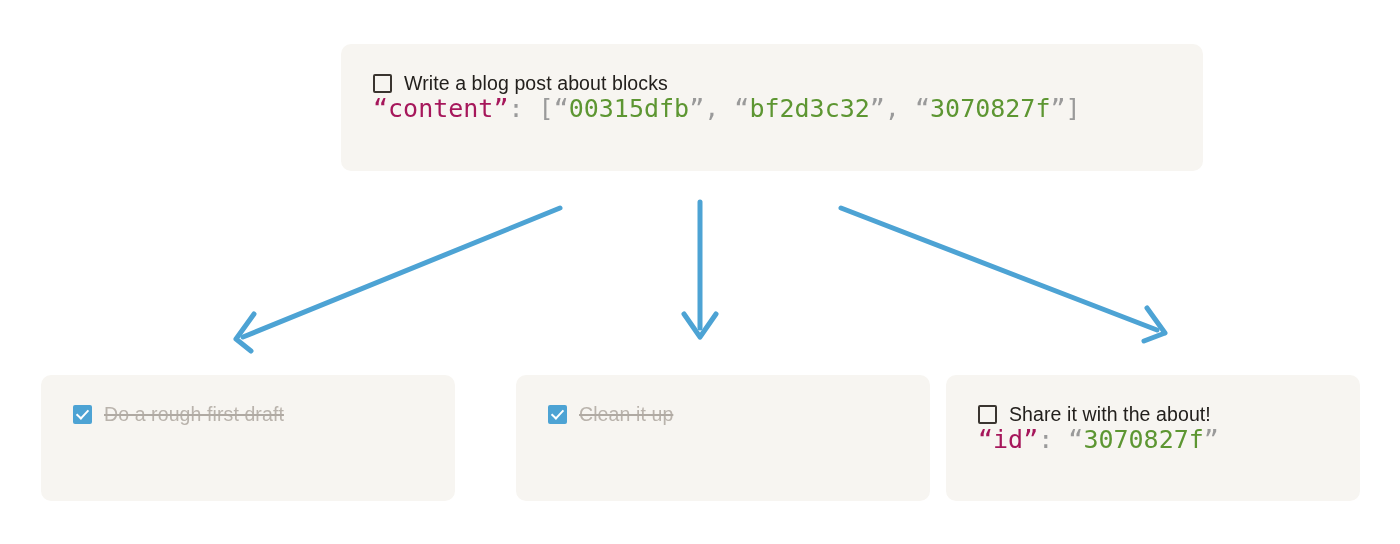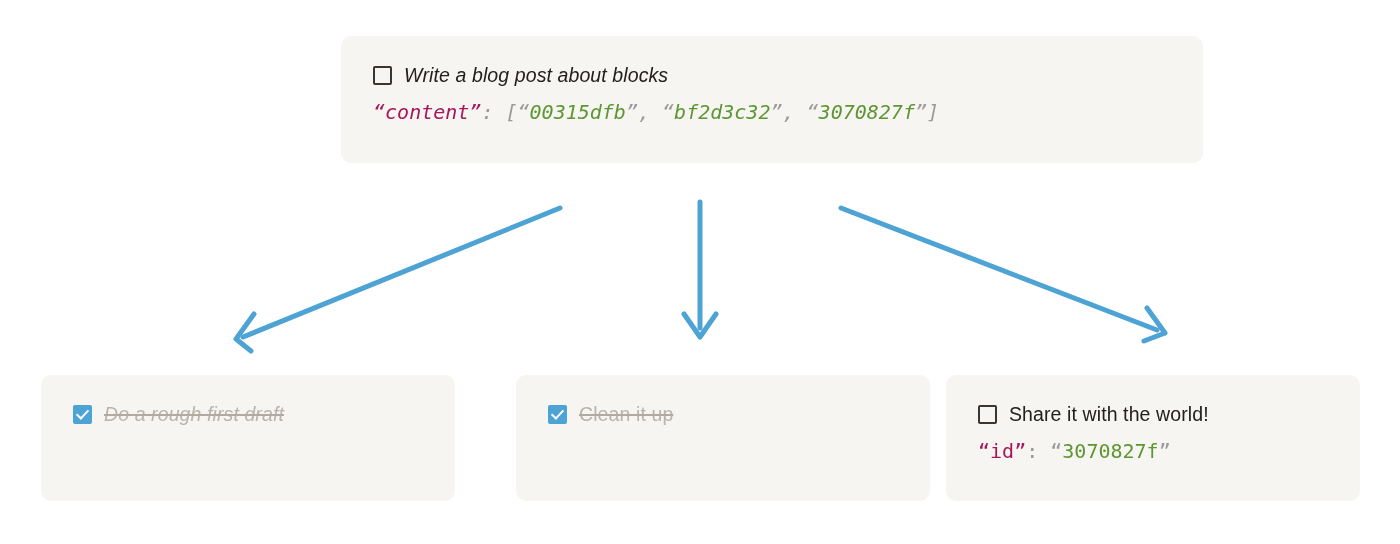--- a/index.html
+++ b/index.html
@@ -24,30 +24,29 @@
   
   .card {
     position: absolute;
     background: #f7f5f1;
     border-radius: 10px;
     box-sizing: border-box;
     padding: 26px 30px 26px 32px;
   }
   .card.parent {
     left: 341px;
-    top: 36px;
+    top: 44px;
     width: 862px;
     height: 127px;
-    font-style: italic;
   }
   .card.child {
     top: 375px;
     height: 126px;
   }
-  .card.child-1 { left: 41px;  width: 414px; font-style: italic; }
+  .card.child-1 { left: 41px;  width: 414px; }
   .card.child-2 { left: 516px; width: 414px; }
   .card.child-3 { left: 946px; width: 414px; }
 
   
   .task-row {
     display: flex;
     align-items: center;
     gap: 12px;
     height: 26px;
   }
@@ -89,23 +88,22 @@
   }
   .task-label.done {
     color: #b9b3ac;
     text-decoration: line-through;
     text-decoration-thickness: 1.6px;
     text-decoration-color: #b0aaa3;
   }
 
   
   .json-line {
-    margin-top: 11px;
     font-family: "DejaVu Sans Mono", "Liberation Mono", monospace;
-    font-size: 20px;
+    font-size: 25px;
     line-height: 26px;
     white-space: pre;
     color: #8d8d8d;
   }
   .tok-key   { color: #a6175b; }
   .tok-str   { color: #5d9632; }
   .tok-punct { color: #9a9a9a; }
 
   
   #arrows {
@@ -158,18 +156,18 @@
   <div class="card child child-2">
     <div class="task-row">
       <span class="checkbox checked"></span>
       <span class="task-label done">Clean it up</span>
     </div>
   </div>
 
   <div class="card child child-3">
     <div class="task-row">
       <span class="checkbox unchecked"></span>
-      <span class="task-label">Share it with the world!</span>
+      <span class="task-label">Share it with the about!</span>
     </div>
     <div class="json-line"><span class="tok-key">“</span><span class="tok-key">id</span><span class="tok-key">”</span><span class="tok-punct">: </span><span class="tok-punct">“</span><span class="tok-str">3070827f</span><span class="tok-punct">”</span></div>
   </div>
 
 </div>
 
 </body></html>

